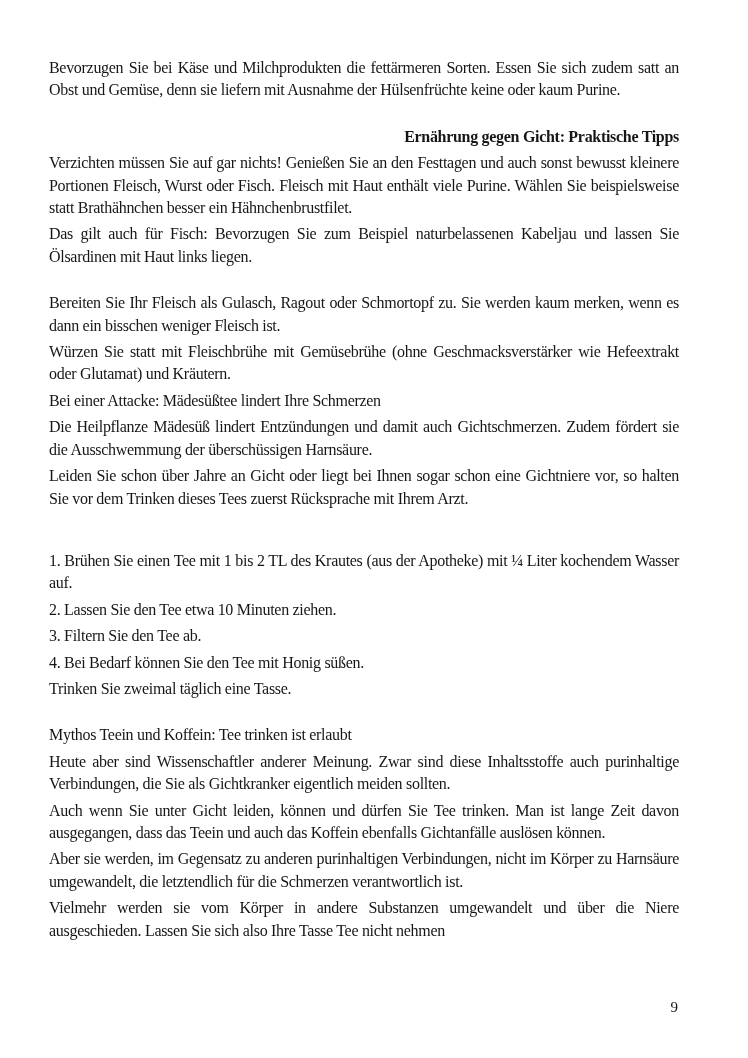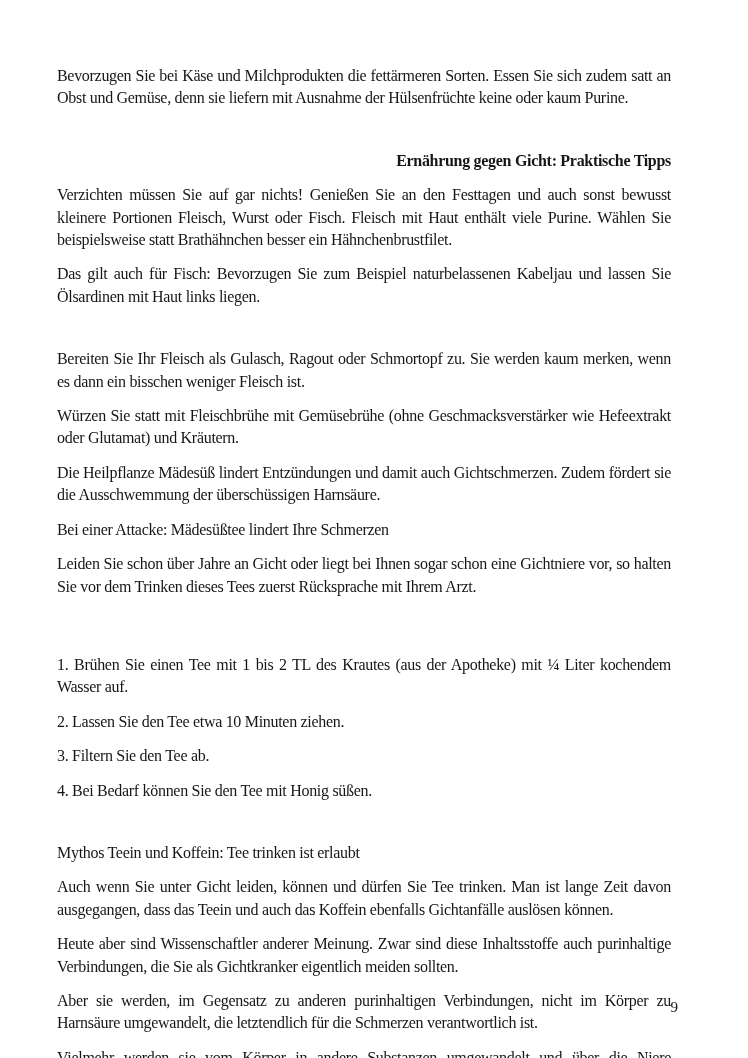--- a/index.html
+++ b/index.html
@@ -25,21 +25,21 @@
     left: 45px;
     top: 53px;
     width: 638px;
     font-size: 16px;
     line-height: 22.4px;
     letter-spacing: -0.3px;
     text-align: justify;
     text-justify: inter-word;
   }
   .block {
-    margin: 12px;
+    margin: 4px;
     padding: 0;
   }
   .heading {
     font-weight: bold;
     text-align: right;
   }
   .bold {
     font-weight: bold;
   }
   .spacer {
@@ -59,32 +59,33 @@
 <div class="page">
   <div class="content" id="content">
       <div class="block para">Bevorzugen Sie bei Käse und Milchprodukten die fettärmeren Sorten. Essen Sie sich zudem satt an Obst und Gemüse, denn sie liefern mit Ausnahme der Hülsenfrüchte keine oder kaum Purine.</div>
       <div class="spacer"></div>
       <div class="block heading">Ernährung gegen Gicht: Praktische Tipps</div>
       <div class="block para">Verzichten müssen Sie auf gar nichts! Genießen Sie an den Festtagen und auch sonst bewusst kleinere Portionen Fleisch, Wurst oder Fisch. Fleisch mit Haut enthält viele Purine. Wählen Sie beispielsweise statt Brathähnchen besser ein Hähnchenbrustfilet.</div>
       <div class="block para">Das gilt auch für Fisch: Bevorzugen Sie zum Beispiel naturbelassenen Kabeljau und lassen Sie Ölsardinen mit Haut links liegen.</div>
       <div class="spacer"></div>
       <div class="block para">Bereiten Sie Ihr Fleisch als Gulasch, Ragout oder Schmortopf zu. Sie werden kaum merken, wenn es dann ein bisschen weniger Fleisch ist.</div>
       <div class="block para">Würzen Sie statt mit Fleischbrühe mit Gemüsebrühe (ohne Geschmacksverstärker wie Hefeextrakt oder Glutamat) und Kräutern.</div>
+      <div class="block para">Bei einer Attacke: Mädesüßtee lindert Ihre Schmerzen</div>
       <div class="block para">Die Heilpflanze Mädesüß lindert Entzündungen und damit auch Gichtschmerzen. Zudem fördert sie die Ausschwemmung der überschüssigen Harnsäure.</div>
-      <div class="block para">Bei einer Attacke: Mädesüßtee lindert Ihre Schmerzen</div>
       <div class="block para">Leiden Sie schon über Jahre an Gicht oder liegt bei Ihnen sogar schon eine Gichtniere vor, so halten Sie vor dem Trinken dieses Tees zuerst Rücksprache mit Ihrem Arzt.</div>
       <div class="spacer"></div>
       <div class="spacer"></div>
       <div class="block para">1. Brühen Sie einen Tee mit 1 bis 2 TL des Krautes (aus der Apotheke) mit ¼ Liter kochendem Wasser auf.</div>
       <div class="block para">2. Lassen Sie den Tee etwa 10 Minuten ziehen.</div>
       <div class="block para">3. Filtern Sie den Tee ab.</div>
       <div class="block para">4. Bei Bedarf können Sie den Tee mit Honig süßen.</div>
+      <div class="block para">Trinken Sie zweimal täglich eine Tasse.</div>
       <div class="spacer"></div>
       <div class="block para">Mythos Teein und Koffein: Tee trinken ist erlaubt</div>
+      <div class="block para">Heute aber sind Wissenschaftler anderer Meinung. Zwar sind diese Inhaltsstoffe auch purinhaltige Verbindungen, die Sie als Gichtkranker eigentlich meiden sollten.</div>
       <div class="block para">Auch wenn Sie unter Gicht leiden, können und dürfen Sie Tee trinken. Man ist lange Zeit davon ausgegangen, dass das Teein und auch das Koffein ebenfalls Gichtanfälle auslösen können.</div>
-      <div class="block para">Heute aber sind Wissenschaftler anderer Meinung. Zwar sind diese Inhaltsstoffe auch purinhaltige Verbindungen, die Sie als Gichtkranker eigentlich meiden sollten.</div>
       <div class="block para">Aber sie werden, im Gegensatz zu anderen purinhaltigen Verbindungen, nicht im Körper zu Harnsäure umgewandelt, die letztendlich für die Schmerzen verantwortlich ist.</div>
       <div class="block para">Vielmehr werden sie vom Körper in andere Substanzen umgewandelt und über die Niere ausgeschieden. Lassen Sie sich also Ihre Tasse Tee nicht nehmen</div>
     </div>
   <div class="footer">
     <span>9</span>
   </div>
 </div>
 
 </body></html>

